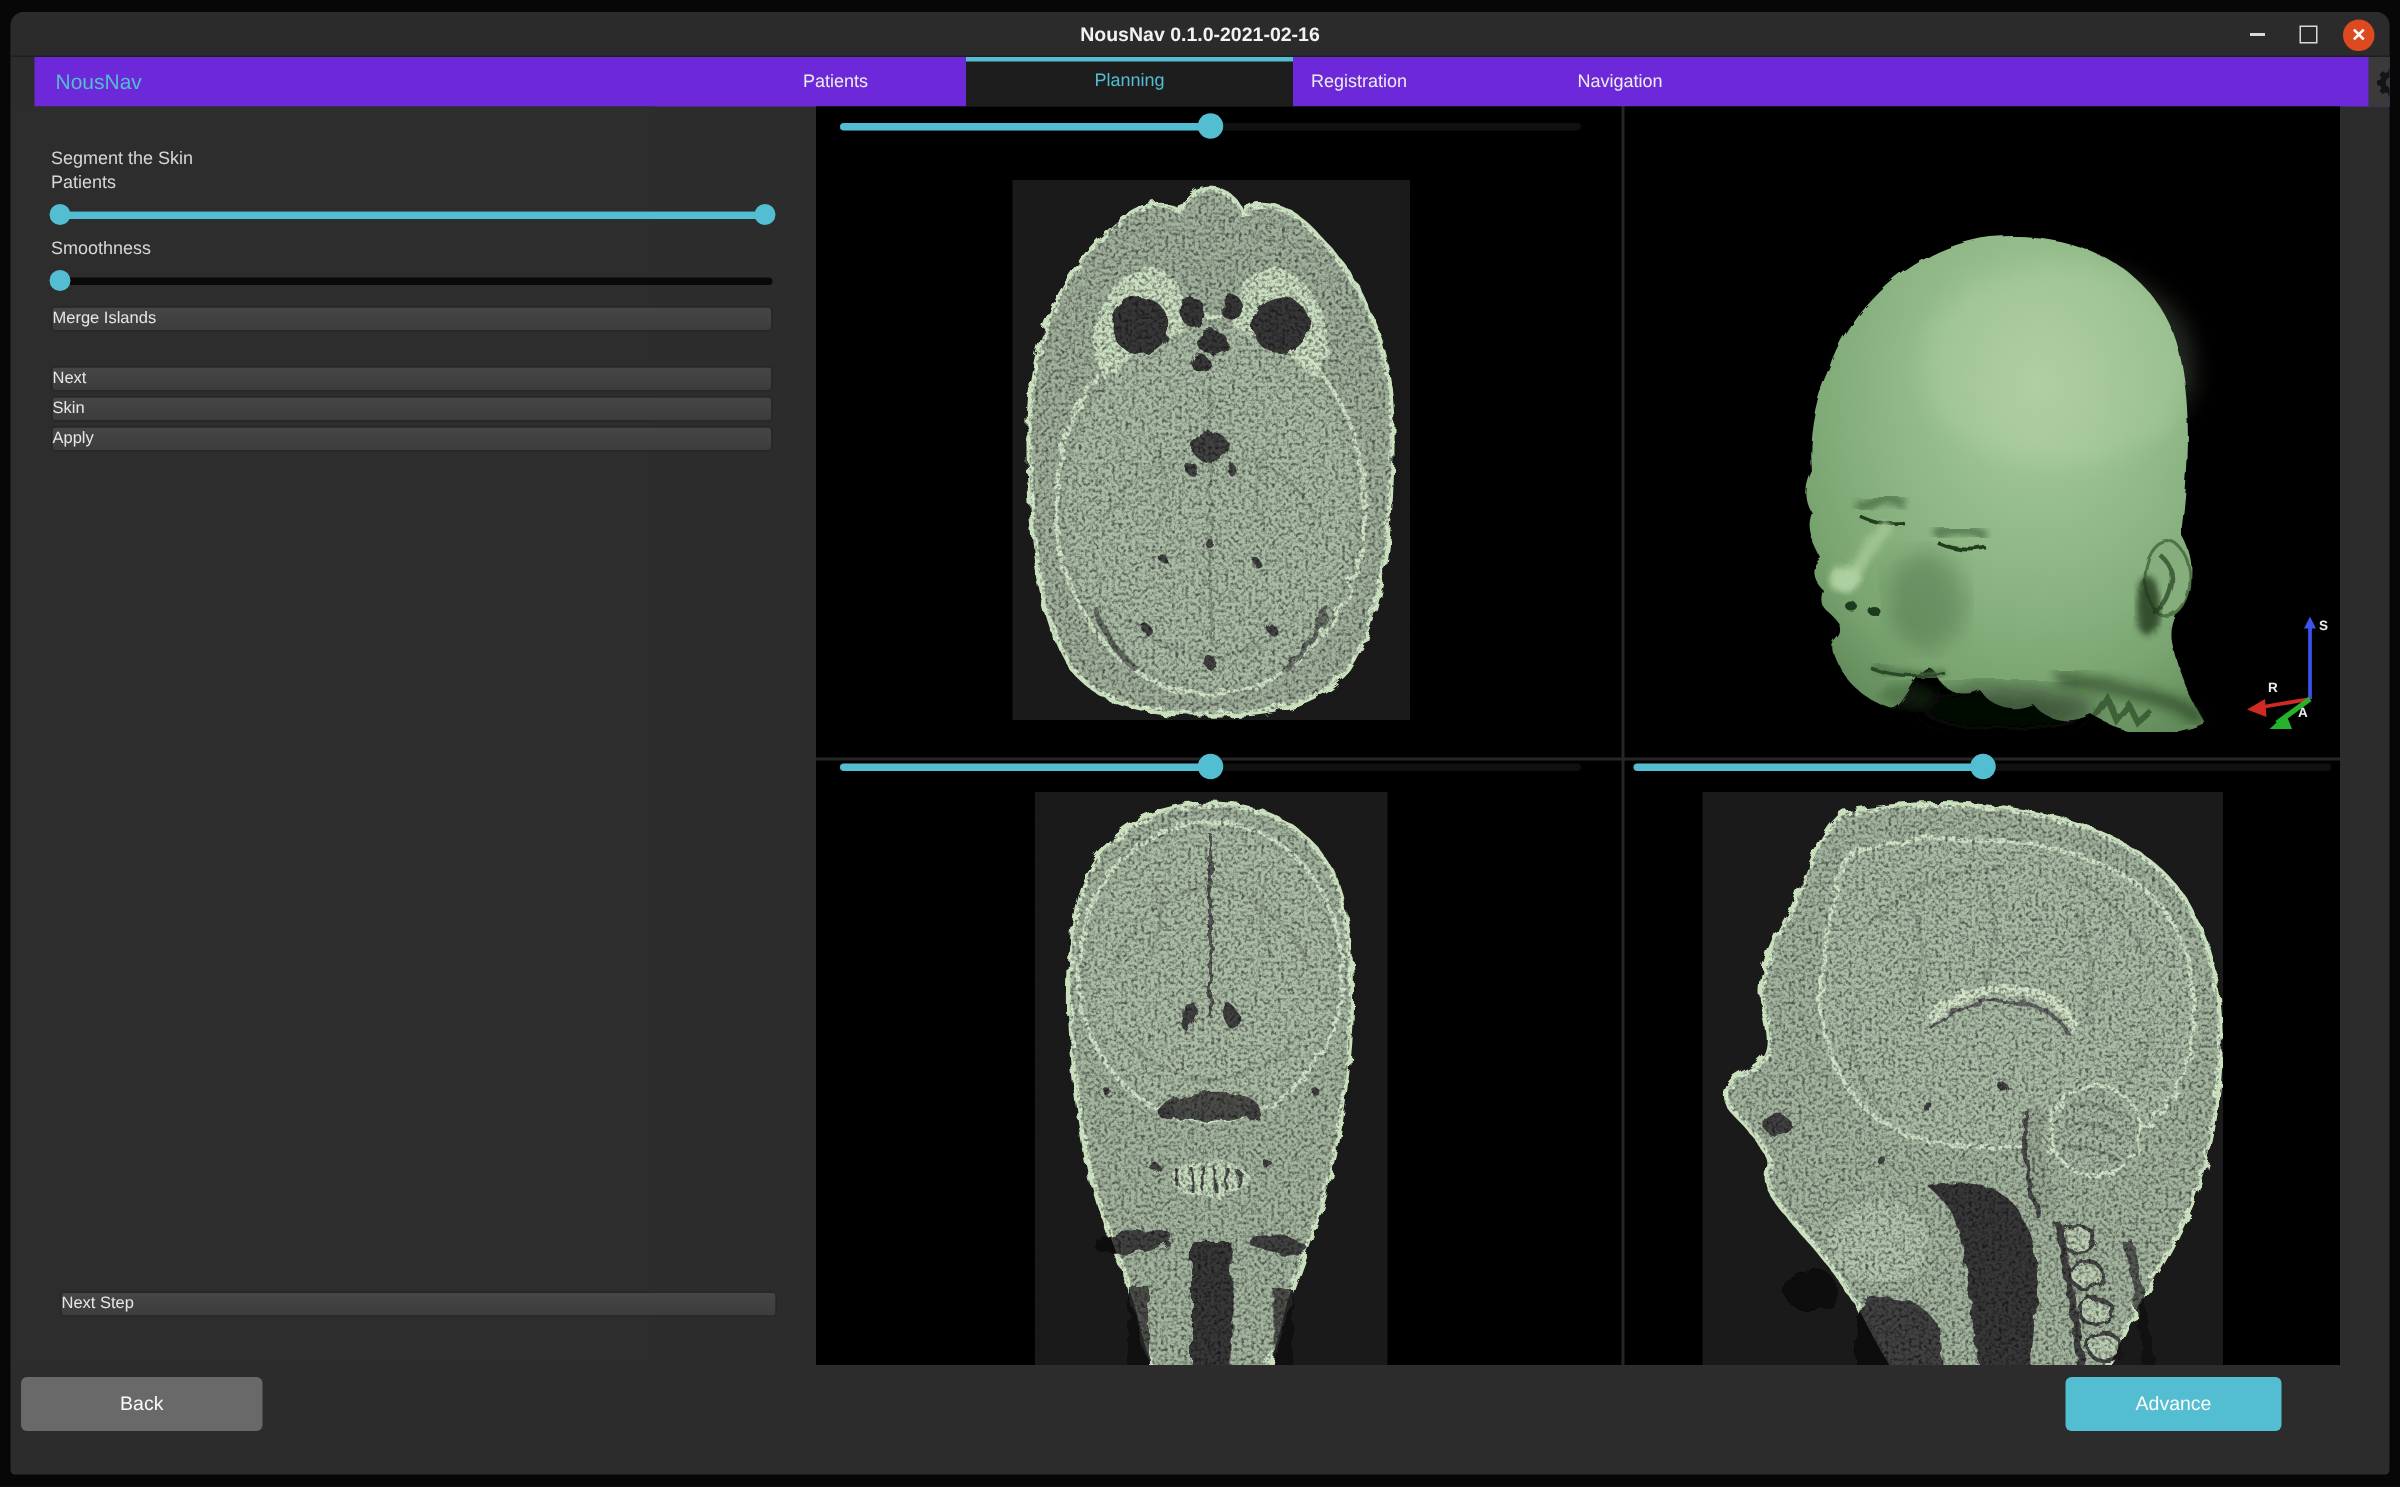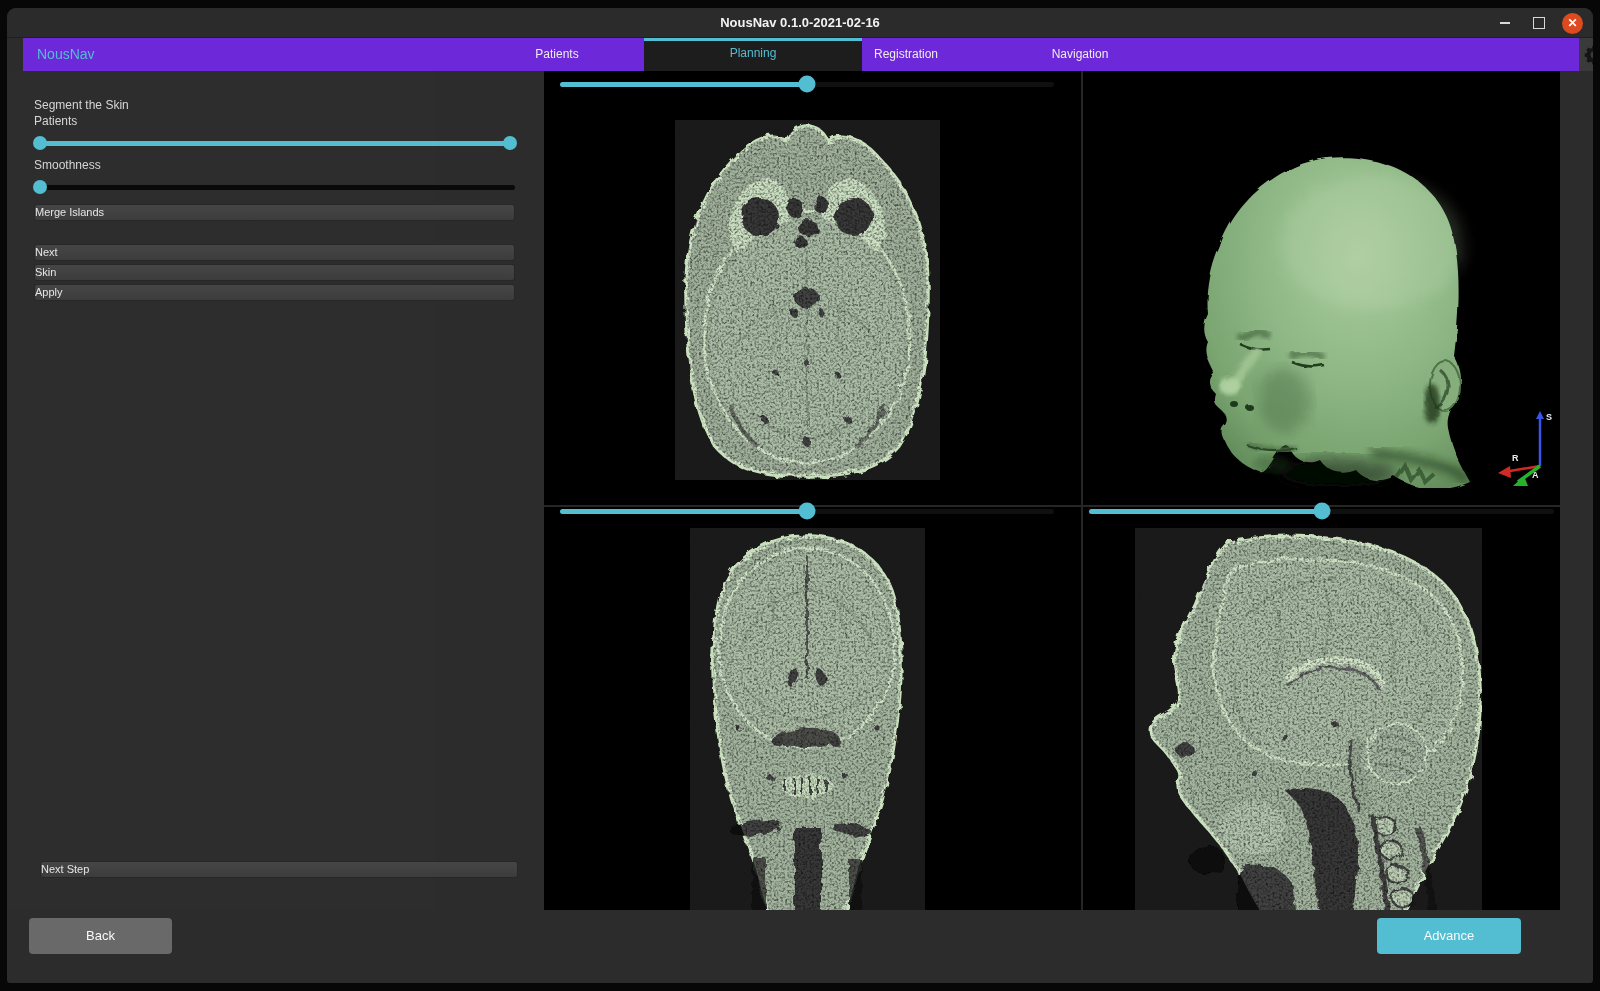--- a/index.html
+++ b/index.html
@@ -27,21 +27,21 @@
   .sidebar { position:absolute; left:1px; top:63px; width:428px; height:839px; background:#2d2d2d; }
   .sblabel { position:absolute; color:#d6d6d6; font-size:12px; }
   .srange { position:absolute; height:16px; }
   .strack { position:absolute; left:0; right:0; top:6px; height:5px; border-radius:3px; background:#0c0c0c; }
   .sfill { position:absolute; top:6px; height:5px; border-radius:3px; background:var(--accent,#53bdd1); }
   .shandle { position:absolute; top:8px; width:14px; height:14px; border-radius:50%; background:var(--accent,#53bdd1); transform:translate(-50%,-50%); }
   .sbtn { position:absolute; left:26px; width:481px; height:17px; background:linear-gradient(#464646,#3c3c3c); border:1px solid #272727; border-radius:3px; color:#e6e6e6; font-size:11px; line-height:15px; cursor:default; }
 
   
   .footbtn { position:absolute; height:36px; border-radius:4px; font-size:13px; color:#fafafa; text-align:center; line-height:36px; cursor:default; }
-  .back { left:22px; top:910px; width:143px; background:#696969; }
+  .back { left:7px; top:910px; width:161px; background:#696969; }
   .advance { left:1370px; top:910px; width:144px; background:var(--accent,#53bdd1); }
 
   
   .vpgrid { position:absolute; left:537px; top:63px; width:1016px; height:839px; background:#262626; }
   .quad { position:absolute; background:#000; overflow:hidden; }
   .q-tl { left:0; top:0; width:537px; height:434px; }
   .q-tr { left:539px; top:0; width:477px; height:434px; }
   .q-bl { left:0; top:436px; width:537px; height:403px; }
   .q-br { left:539px; top:436px; width:477px; height:403px; }
   .vslider { position:absolute; height:16px; z-index:5; }

